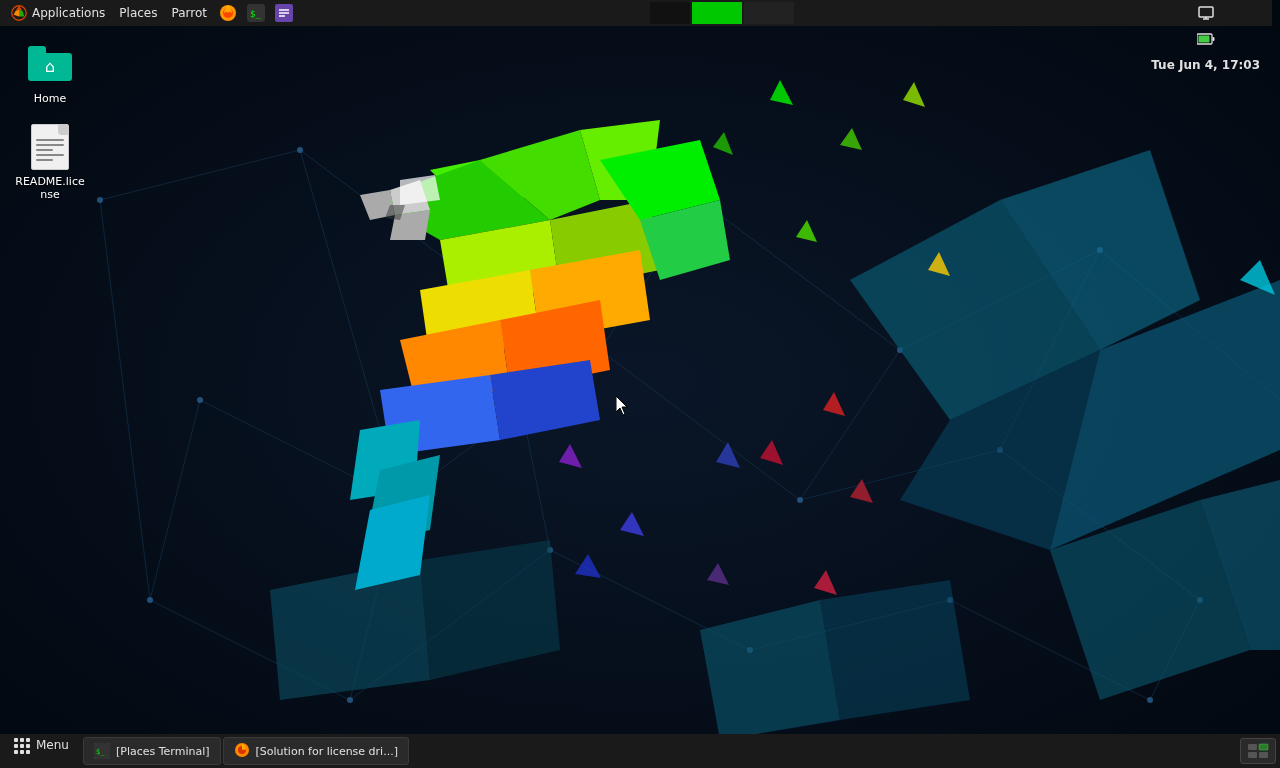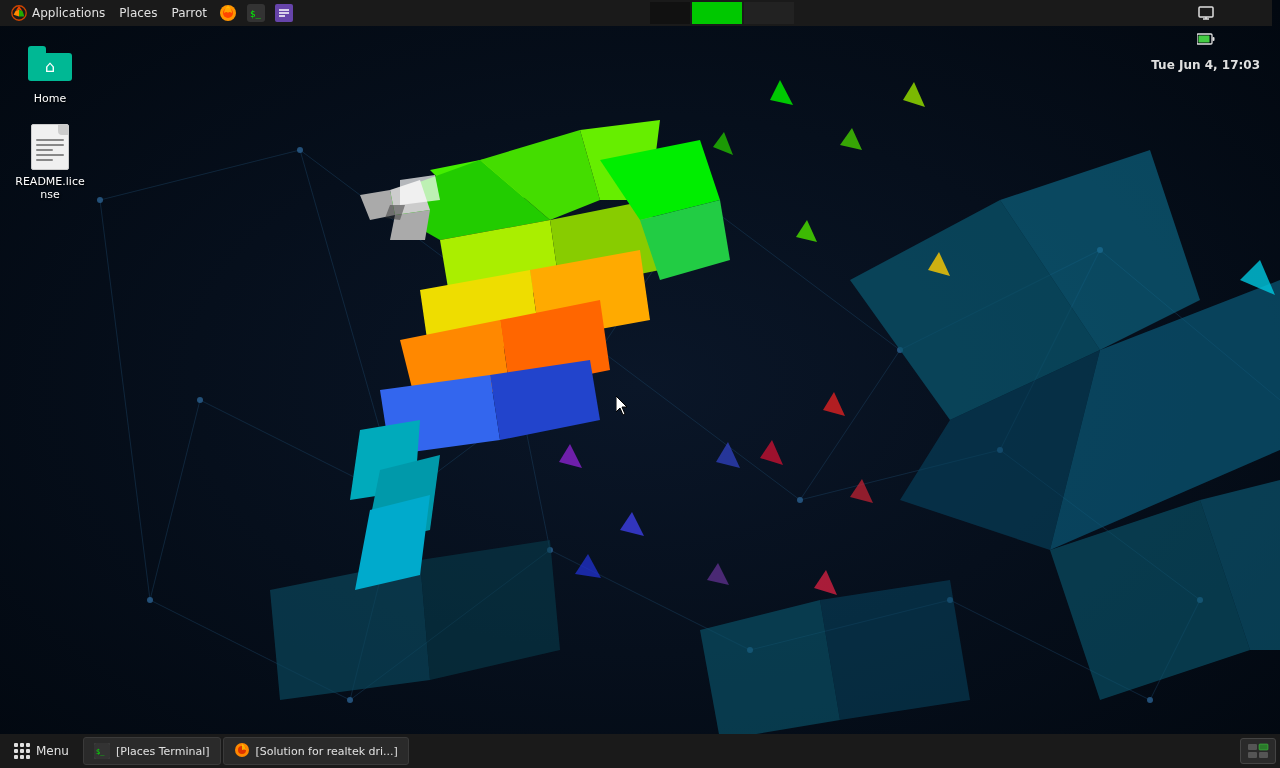--- a/index.html
+++ b/index.html
@@ -222,21 +222,21 @@
     }
 
     .bottom-left {
       display: flex;
       align-items: center;
       padding-left: 4px;
     }
 
     .menu-btn {
       display: flex;
-      align-items: center;
+      align-items: flex-start;
       gap: 6px;
       color: #e0e0e0;
       font-size: 12px;
       padding: 4px 10px;
       cursor: pointer;
       height: 34px;
     }
 
     .menu-grid-icon {
       display: grid;
@@ -593,21 +593,21 @@
       </div>
 
       <div class="task-item">
         <div>
           <svg width="16" height="16" viewBox="0 0 16 16">
             <circle cx="8" cy="8" r="7" fill="#ff8800"></circle>
             <circle cx="8" cy="8" r="4" fill="#dd3300"></circle>
             <path d="M8 2 Q12 5 12 8 Q10 7 8 8" fill="#ffcc00" opacity="0.8"></path>
           </svg>
         </div>
-        <span style="overflow:hidden;text-overflow:ellipsis;white-space:nowrap;max-width:160px;">[Solution for realtek dri...]</span>
+        <span style="overflow:hidden;text-overflow:ellipsis;white-space:nowrap;max-width:160px;">[Solution for license dri...]</span>
       </div>
     </div>
 
     <div class="bottom-right">
 
       <div class="show-desktop-btn">
         <svg width="22" height="16" viewBox="0 0 22 16">
           <rect x="1" y="1" width="9" height="6" rx="1" fill="#555"></rect>
           <rect x="12" y="1" width="9" height="6" rx="1" fill="#2a7a2a" stroke="#44cc44" stroke-width="0.5"></rect>
           <rect x="1" y="9" width="9" height="6" rx="1" fill="#555"></rect>

